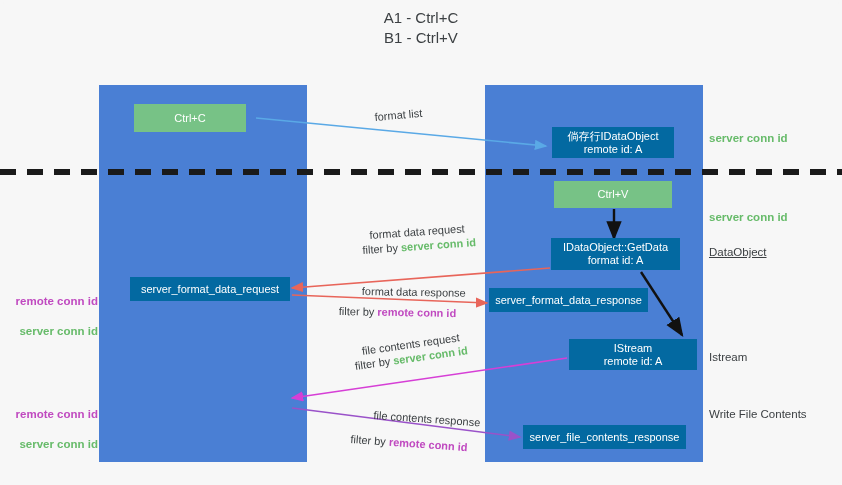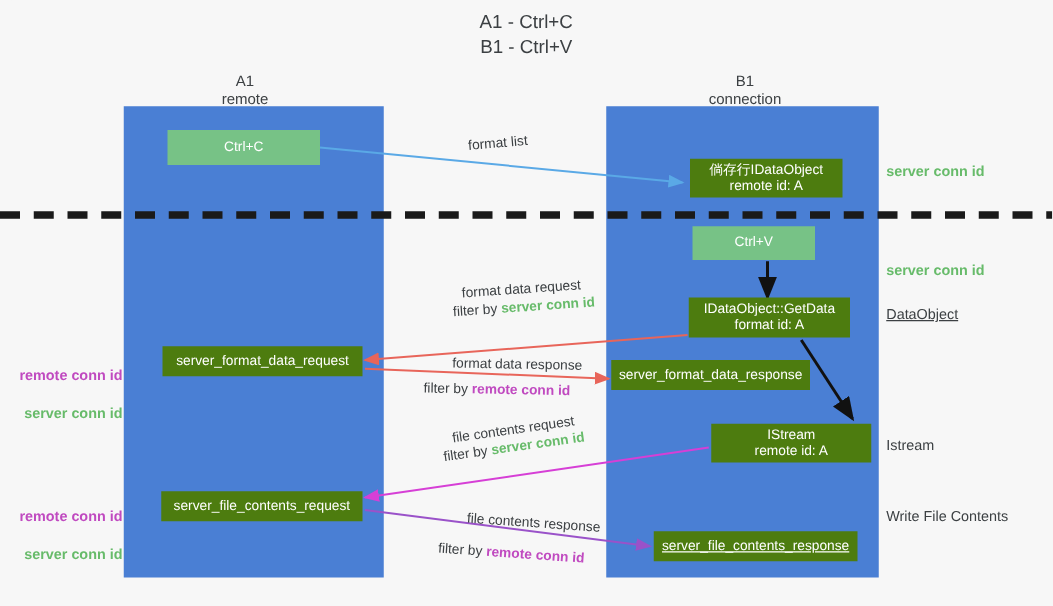--- a/index.html
+++ b/index.html
@@ -53,21 +53,21 @@
     flex-direction: column;
     align-items: center;
     justify-content: center;
     text-align: center;
     color: #ffffff;
     font-size: 11px;
     line-height: 13px;
     white-space: pre-line;
   }
   .node.orange {
-    background: #4d7c0f;
+    background: #0369a1;
   }
   .node.green {
     background: #77c286;
   }
   .side-label {
     position: absolute;
     font-size: 11.5px;
     line-height: 14px;
     color: #3c4043;
     white-space: pre-line;
@@ -93,24 +93,20 @@
   }
 </style>
 </head>
 <body>
 
 <div id="canvas">
 
   <div class="title">A1 - Ctrl+C
 B1 - Ctrl+V</div>
 
-  <div class="lane-head" style="left:140px; top:58px; width:112px;">A1
-remote</div>
-  <div class="lane-head" style="left:540px; top:58px; width:112px;">B1
-connection</div>
 
   <div class="lane" style="left:99px; top:85px; width:208px; height:377px;"></div>
   <div class="lane" style="left:485px; top:85px; width:218px; height:377px;"></div>
 
   <svg class="layer">
     <defs>
       <marker id="ah-blue" markerWidth="9" markerHeight="9" refX="7" refY="3.2" orient="auto">
         <path d="M0,0 L8,3.2 L0,6.4 z" fill="#5aa9e6"></path>
       </marker>
       <marker id="ah-red" markerWidth="9" markerHeight="9" refX="7" refY="3.2" orient="auto">
@@ -137,30 +133,30 @@
 
     <line x1="292" y1="295" x2="487" y2="303" stroke="#e8655a" stroke-width="1.6" marker-end="url(#ah-red)"></line>
 
     <line x1="641" y1="272" x2="682" y2="335" stroke="#111111" stroke-width="2.4" marker-end="url(#ah-black)"></line>
 
     <line x1="567" y1="358" x2="292" y2="398" stroke="#d63fd6" stroke-width="1.6" marker-end="url(#ah-magenta)"></line>
 
     <line x1="292" y1="408" x2="520" y2="437" stroke="#9a52c9" stroke-width="1.6" marker-end="url(#ah-purple)"></line>
   </svg>
 
-  <div class="node green" style="left:134px; top:104px; width:122px; height:28px;">
+  <div class="node green" style="left:134px; top:104px; width:112px; height:28px;">
     <span>Ctrl+C</span>
   </div>
 
   <div class="node orange" style="left:552px; top:127px; width:122px; height:31px;">
     <span>倘存行IDataObject
 remote id: A</span>
   </div>
 
-  <div class="node green" style="left:554px; top:181px; width:98px; height:27px;">
+  <div class="node green" style="left:554px; top:181px; width:118px; height:27px;">
     <span>Ctrl+V</span>
   </div>
 
   <div class="node orange" style="left:551px; top:238px; width:129px; height:32px;">
     <span>IDataObject::GetData
 format id: A</span>
   </div>
 
   <div class="node orange" style="left:489px; top:288px; width:159px; height:24px;">
     <span>server_format_data_response</span>
@@ -168,25 +164,22 @@
 
   <div class="node orange" style="left:130px; top:277px; width:160px; height:24px;">
     <span>server_format_data_request</span>
   </div>
 
   <div class="node orange" style="left:569px; top:339px; width:128px; height:31px;">
     <span>IStream
 remote id: A</span>
   </div>
 
-  <div class="node orange" style="left:129px; top:393px; width:161px; height:24px;">
-    <span>server_file_contents_request</span>
-  </div>
-
-  <div class="node orange" style="left:523px; top:425px; width:163px; height:24px;text-decoration:underline;">
+
+  <div class="node orange" style="left:523px; top:425px; width:163px; height:24px;">
     <span>server_file_contents_response</span>
   </div>
 
   <div class="edge-label" style="left:374px; top:110px; transform: rotate(-5deg);">format list</div>
 
   <div class="edge-label" style="left:369px; top:228px; transform: rotate(-4deg);">format data request</div>
   <div class="edge-label" style="left:362px; top:243px; transform: rotate(-4deg);"><span>filter by </span><b class="conn-green">server conn id</b></div>
 
   <div class="edge-label" style="left:362px; top:284px; transform: rotate(1deg);">format data response</div>
   <div class="edge-label" style="left:339px; top:304px; transform: rotate(1deg);"><span>filter by </span><b class="conn-purple">remote conn id</b></div>

